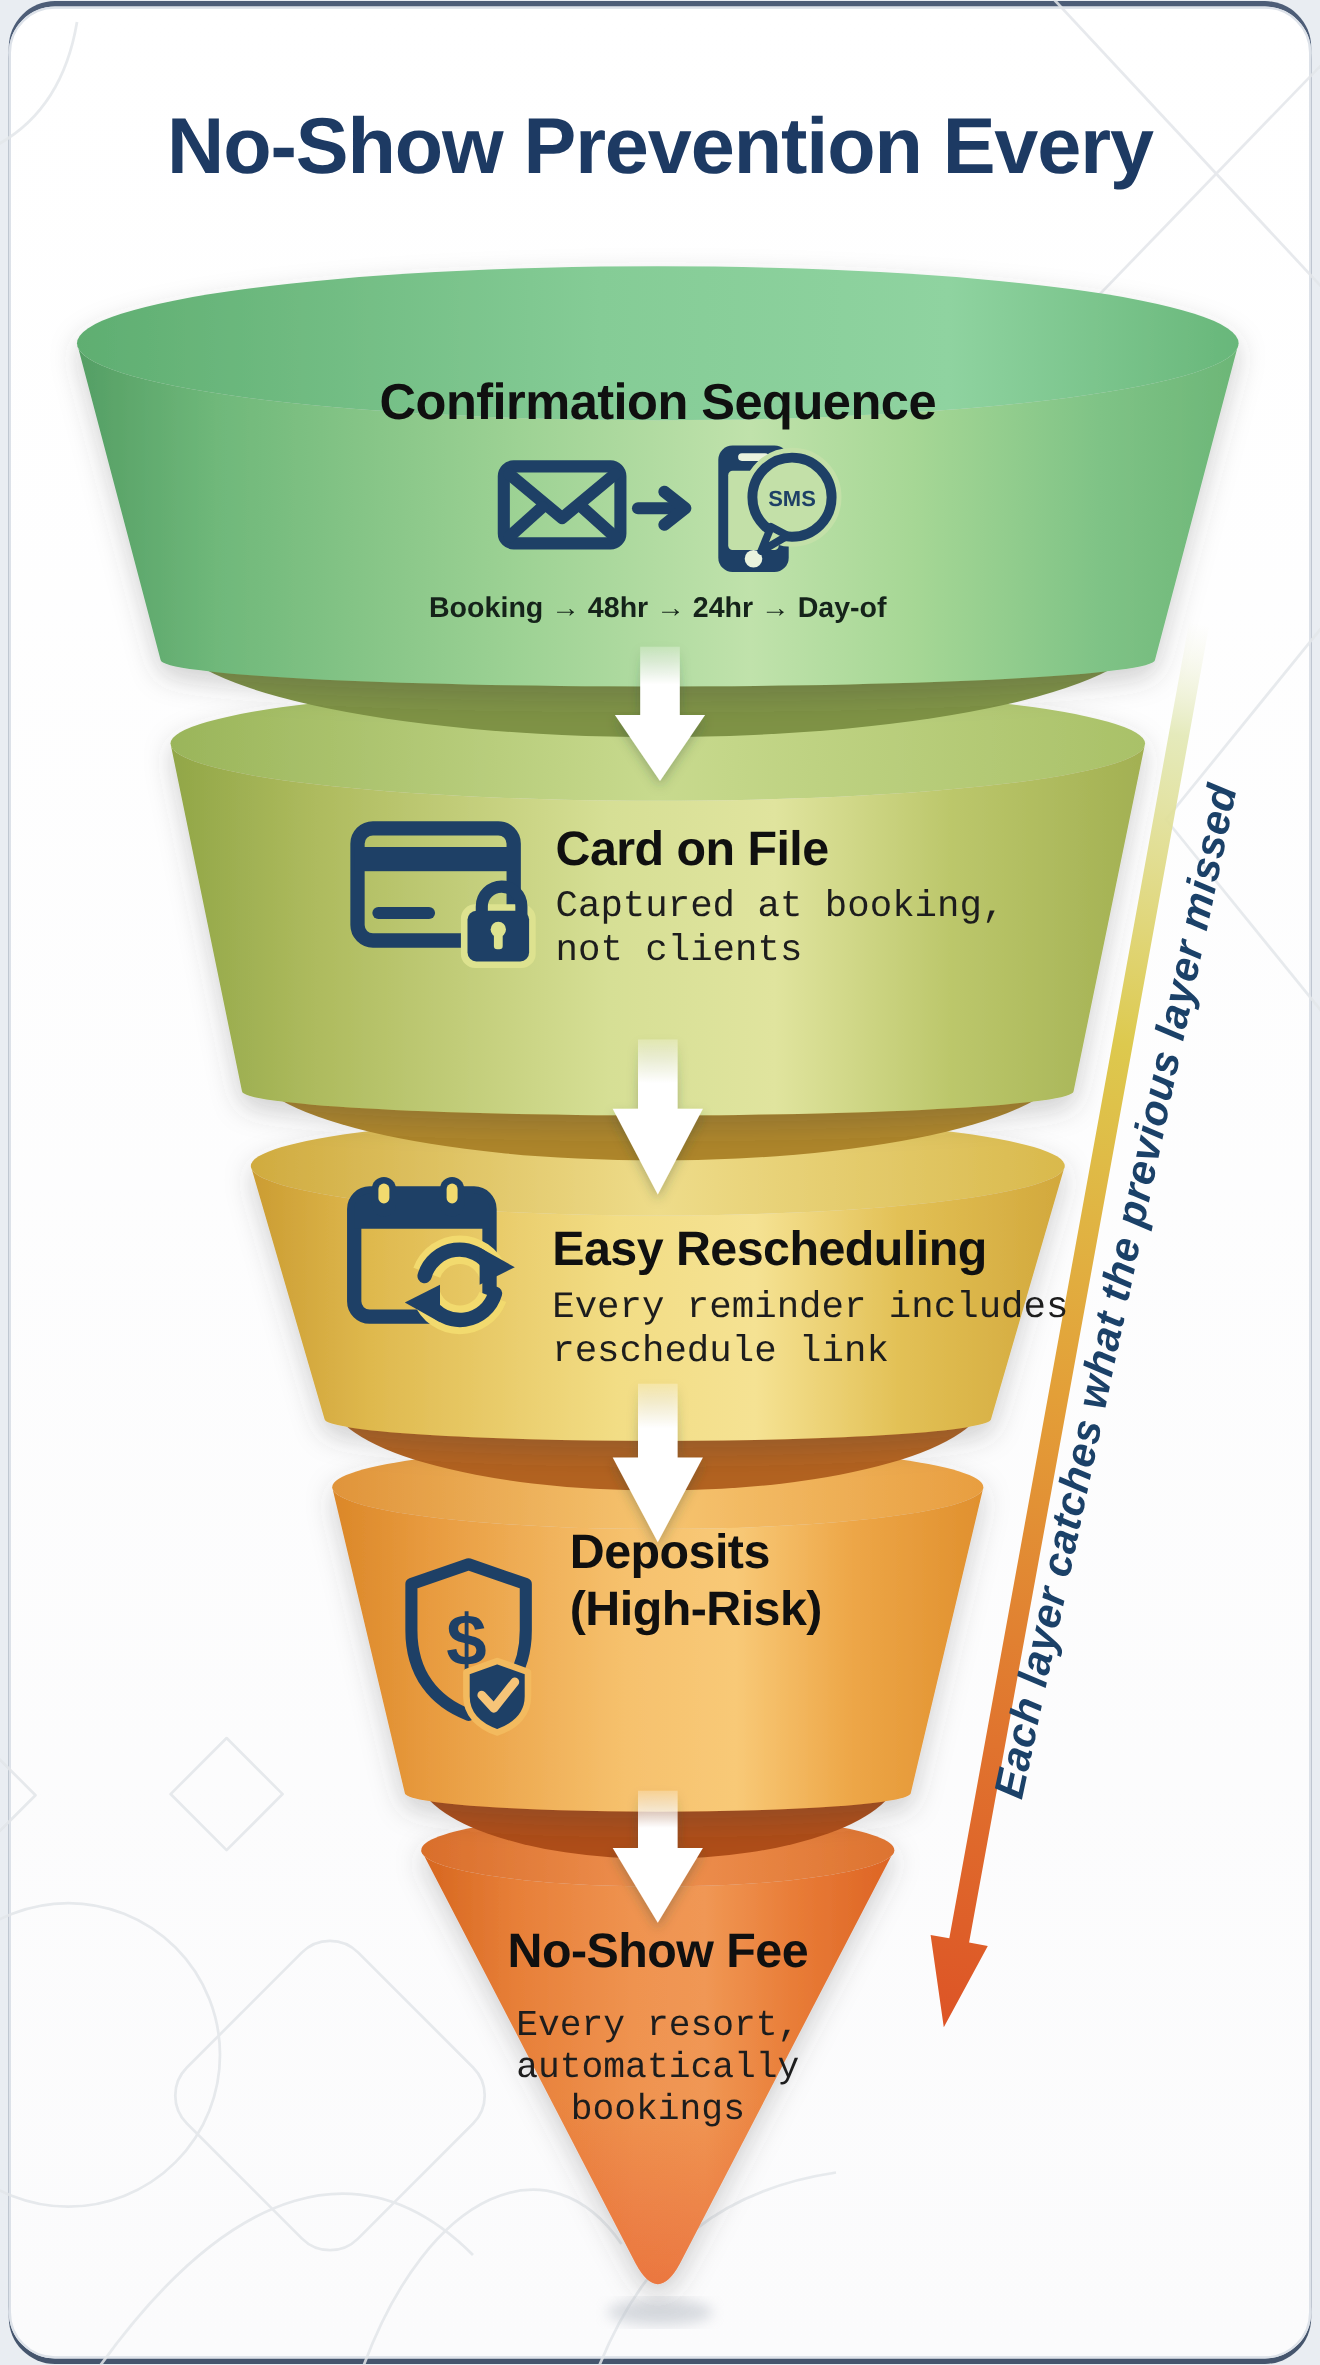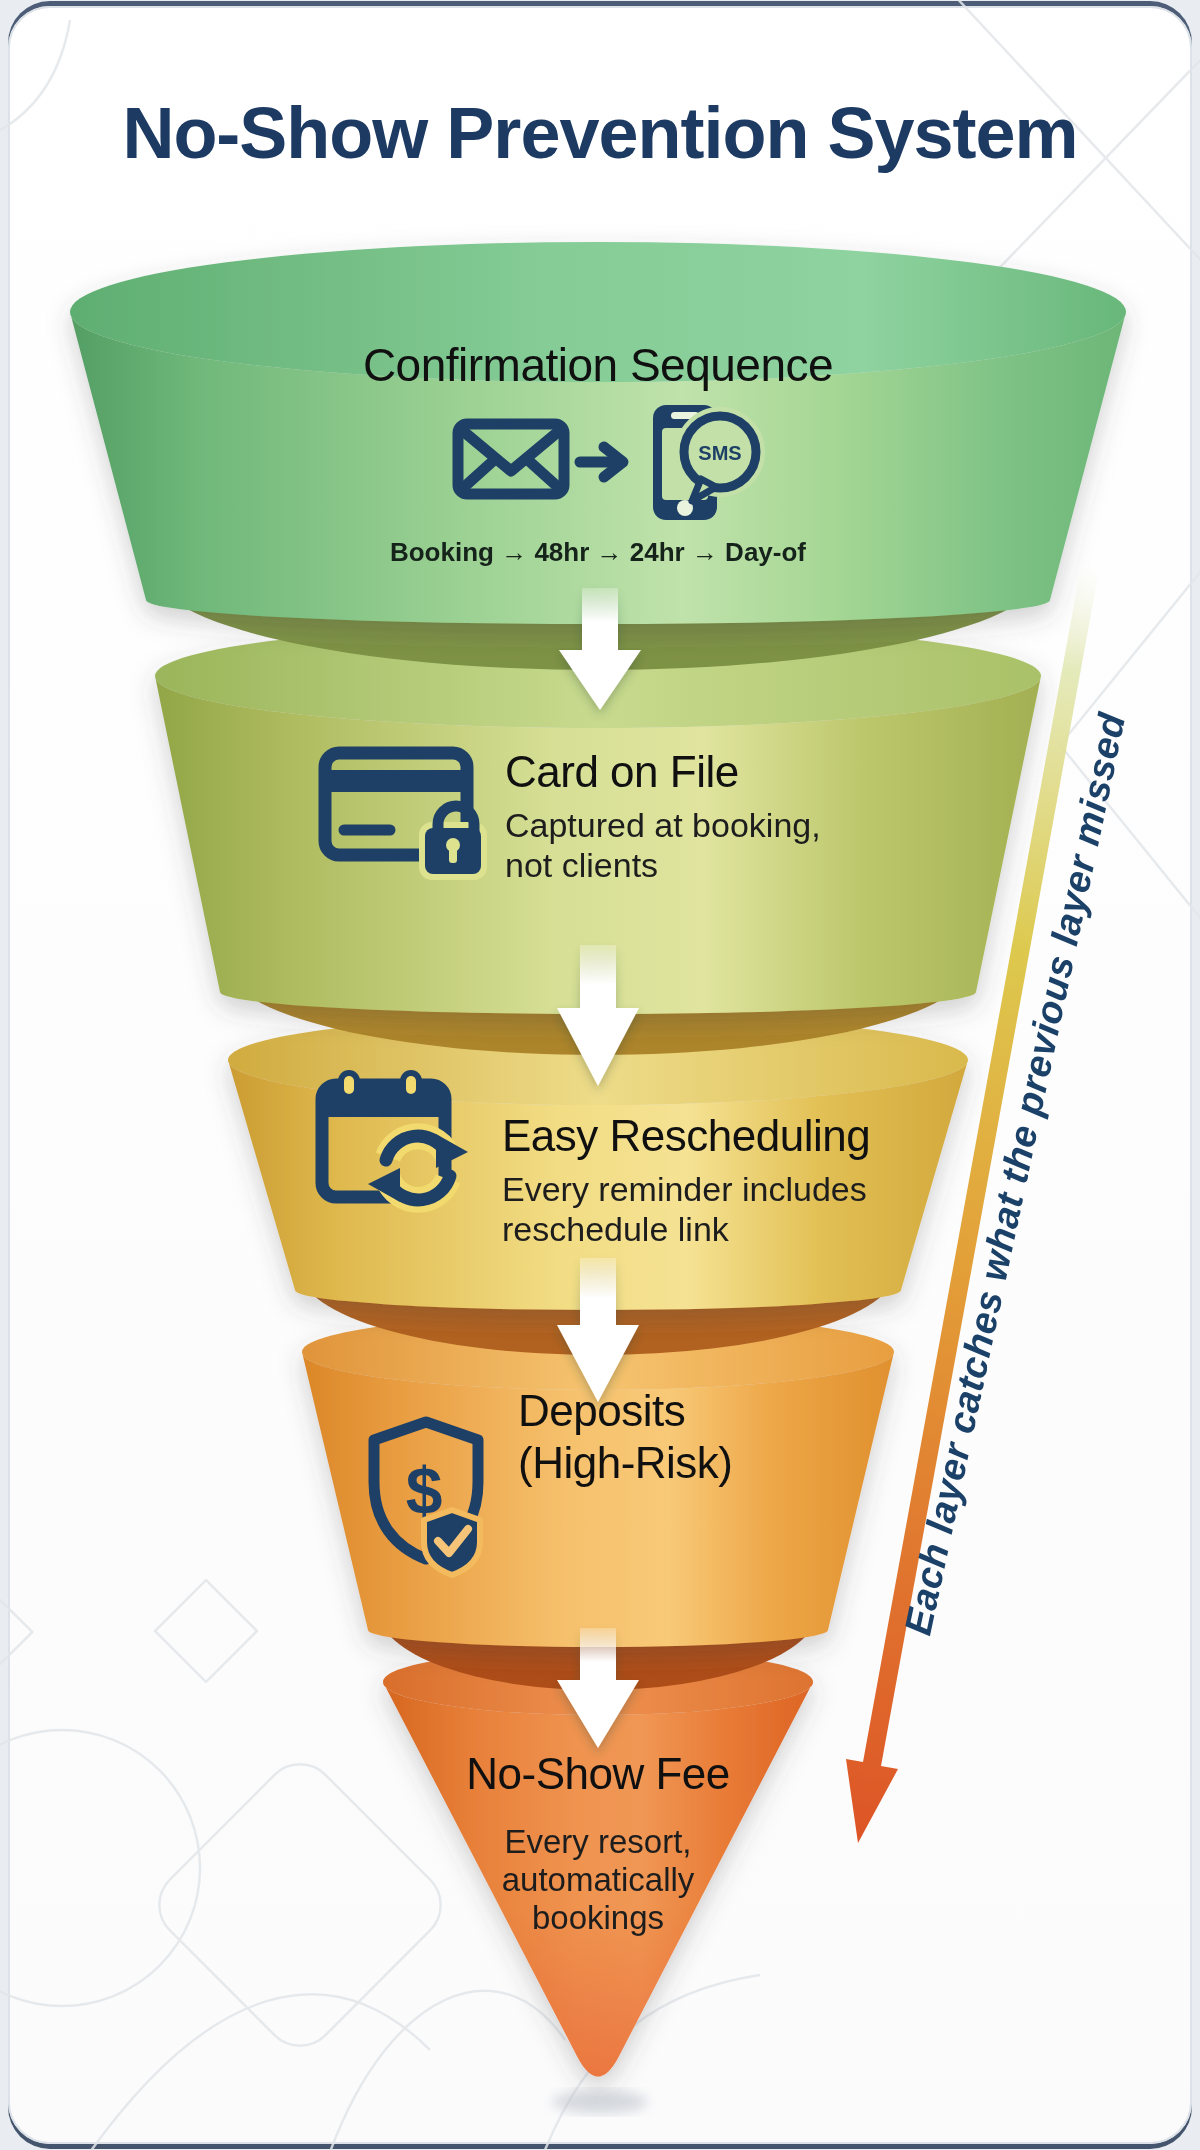--- a/index.html
+++ b/index.html
@@ -2,22 +2,22 @@
 <html><head>
 <meta charset="utf-8">
 <style>
   html,body{margin:0;padding:0;background:#e9edf2;}
   #stage{position:relative;width:1200px;height:2150px;font-family:"Liberation Sans","DejaVu Sans",sans-serif;overflow:hidden;}
   #card{position:absolute;left:8px;top:6px;right:8px;bottom:6px;background:linear-gradient(#ffffff,#fbfbfc);
         border:2px solid #dde2e9;border-radius:42px;box-shadow:0 5px 0 #45556d,0 -5px 0 #4d5d77;}
   #art{position:absolute;left:0;top:0;}
   .txt{position:absolute;line-height:1.2;}
   .main-title{left:0;top:90px;width:1200px;text-align:center;font-size:72px;font-weight:800;letter-spacing:-1px;color:#1d3a63;}
-  .seg-title{font-size:44px;font-weight:400;color:#101010;letter-spacing:-.5px;}
-  .seg-sub{font-size:34px;font-weight:500;color:#1d1d1d;}
+  .seg-title{font-size:44px;font-weight:700;color:#101010;letter-spacing:-.5px;}
+  .seg-sub{font-size:34px;font-weight:500;color:#1d1d1d;font-family:Liberation Mono, monospace;}
   .center{text-align:center;}
   .l1-title{left:198px;top:338px;width:800px;font-size:46px;}
   .l1-timeline{left:148px;top:537px;width:900px;font-size:26px;font-weight:600;color:#15231a;}
   .l2-block{left:505px;top:746px;width:480px;}
   .l3-block{left:502px;top:1110px;width:480px;}
   .l4-block{left:518px;top:1385px;width:420px;}
   .l5-block{left:398px;top:1748px;width:400px;}
   .seg-sub div{line-height:40px;}
   .l4-block .seg-title{line-height:52px;}
   .l5-block .seg-sub div{line-height:38px;font-size:33px;}
@@ -244,21 +244,21 @@
     </g>
 
     <g>
       <path d="M426,1422 L478,1440 V1482 C478,1522 457,1547 426,1559 C395,1547 374,1522 374,1482 V1440 Z" fill="none" stroke="#1e4066" stroke-width="11" stroke-linejoin="round"></path>
       <text x="424" y="1514" text-anchor="middle" font-family="Liberation Sans, DejaVu Sans, sans-serif" font-size="66" font-weight="700" fill="#1e4066">$</text>
       <path d="M452,1510 L480,1520 V1542 C480,1558 469,1569 452,1575 C435,1569 424,1558 424,1542 V1520 Z" fill="#1e4066" stroke="#f3ba5e" stroke-width="6" stroke-linejoin="round"></path>
       <path d="M438,1541 L449,1553 L468,1529" fill="none" stroke="#f6c478" stroke-width="8" stroke-linecap="round" stroke-linejoin="round"></path>
     </g>
   </svg>
 
-  <div class="txt main-title">No-Show Prevention System</div>
+  <div class="txt main-title">No-Show Prevention Every</div>
 
   <div class="txt l1-title seg-title center">Confirmation Sequence</div>
   <div class="txt l1-timeline center">Booking → 48hr → 24hr → Day-of</div>
 
   <div class="txt l2-block">
     <div class="seg-title">Card on File</div>
     <div class="seg-sub mt6">
       <div>Captured at booking,</div>
       <div>not clients</div>
     </div>

